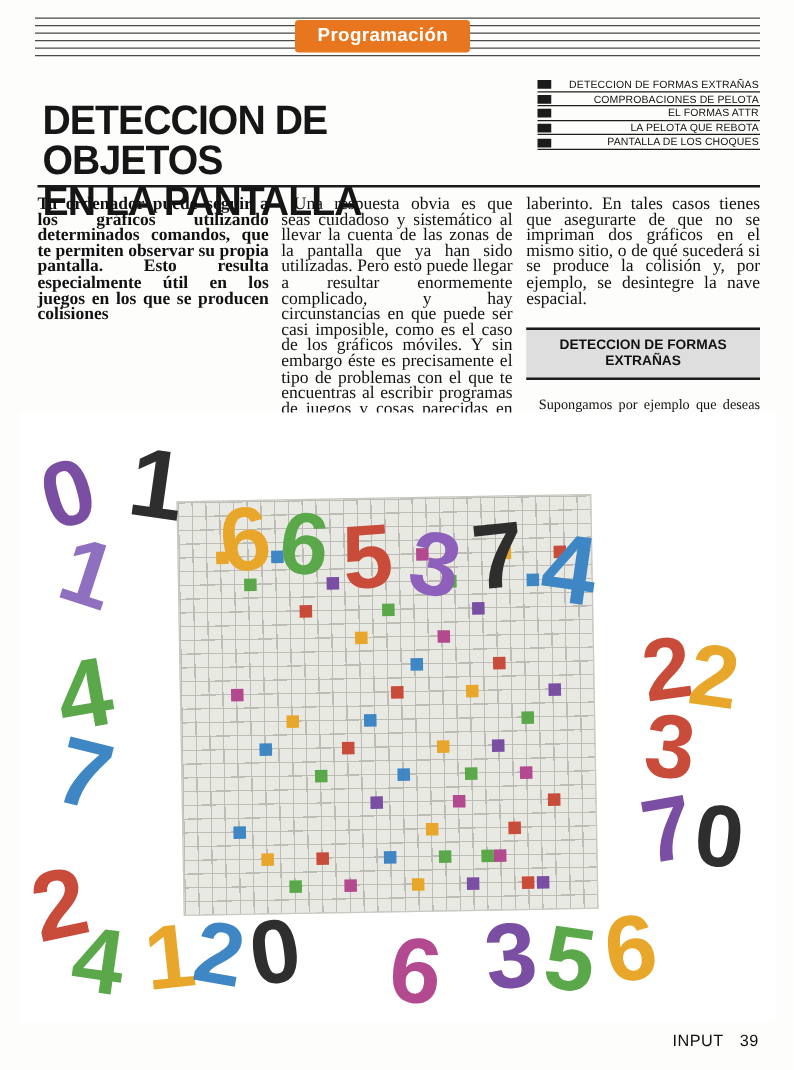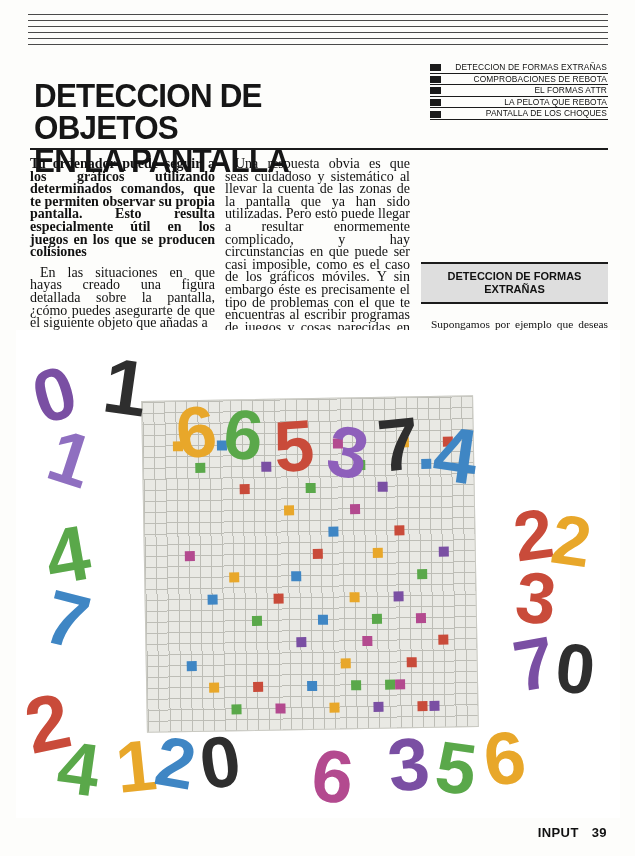--- a/index.html
+++ b/index.html
@@ -229,81 +229,84 @@
     line-height: 1;
     user-select: none;
   }
 
   
   .footer {
     position: absolute;
     right: 28px;
     bottom: 16px;
     font-family: "Liberation Sans", sans-serif;
-    font-weight: bold;
+    font-weight: normal;
     font-size: 13px;
     color: #111;
     letter-spacing: 0.4px;
   }
   .footer .pg { margin-left: 9px; }
 </style>
 </head>
 <body>
 
 <div class="page">
 
   <div class="top-rules">
     <div class="ln"></div>
       <div class="ln"></div>
       <div class="ln"></div>
     <div class="ln"></div>
       <div class="ln"></div>
       <div class="ln"></div>
   </div>
 
+  <div class="category-banner">Programación</div>
 
   <h1 class="headline">
     <span>DETECCION DE OBJETOS</span>
     <span class="l2">EN LA PANTALLA</span>
   </h1>
 
   <div class="toc">
     <div class="toc-row">
       <span class="toc-bullet"></span>
       <span class="toc-line">DETECCION DE FORMAS EXTRAÑAS</span>
     </div>
     <div class="toc-row">
       <span class="toc-bullet"></span>
-      <span class="toc-line">COMPROBACIONES DE REBOTA</span>
+      <span class="toc-line">COMPROBACIONES DE PELOTA</span>
     </div>
     <div class="toc-row">
       <span class="toc-bullet"></span>
       <span class="toc-line">EL FORMAS ATTR</span>
     </div>
     <div class="toc-row">
       <span class="toc-bullet"></span>
       <span class="toc-line">LA PELOTA QUE REBOTA</span>
     </div>
     <div class="toc-row">
       <span class="toc-bullet"></span>
       <span class="toc-line">PANTALLA DE LOS CHOQUES</span>
     </div>
   </div>
 
   <div class="header-rule"></div>
 
   <div class="col" id="col1">
     <p class="lead first">Tu ordenador puede seguir a los gráficos utilizando determinados comandos, que te permiten observar su propia pantalla. Esto resulta especialmente útil en los juegos en los que se producen colisiones</p>
-    <p>En las situaciones en que hayas creado una figura detallada sobre la pantalla, ¿cómo puedes asegurarte de que el siguiente objeto que añadas a</p>
   </div>
 
   <div class="col" id="col2">
     <p>Una respuesta obvia es que seas cuidadoso y sistemático al llevar la cuenta de las zonas de la pantalla que ya han sido utilizadas. Pero esto puede llegar a resultar enormemente complicado, y hay circunstancias en que puede ser casi imposible, como es el caso de los gráficos móviles. Y sin embargo éste es precisamente el tipo de problemas con el que te encuentras al escribir programas de juegos y cosas parecidas en las que hay invasores y vehículos espaciales moviéndose por una galaxia, o fantasmas recorriendo un</p>
   </div>
 
+  <div class="col" id="col3">
+    <p class="first">laberinto. En tales casos tienes que asegurarte de que no se impriman dos gráficos en el mismo sitio, o de qué sucederá si se produce la colisión y, por ejemplo, se desintegre la nave espacial.</p>
+  </div>
 
   <div class="subhead-box">DETECCION DE FORMAS EXTRAÑAS</div>
 
   <div class="subhead-after">
     <p>Supongamos por ejemplo que deseas escribir un programa que haga aparecer en pantalla una pelota dando botes. En este caso la cosa es muy sencilla: como conoces las coordena-</p>
   </div>
 
   <div class="illo">
     <div class="illo-bg"></div>
     <div class="grid-holder">

